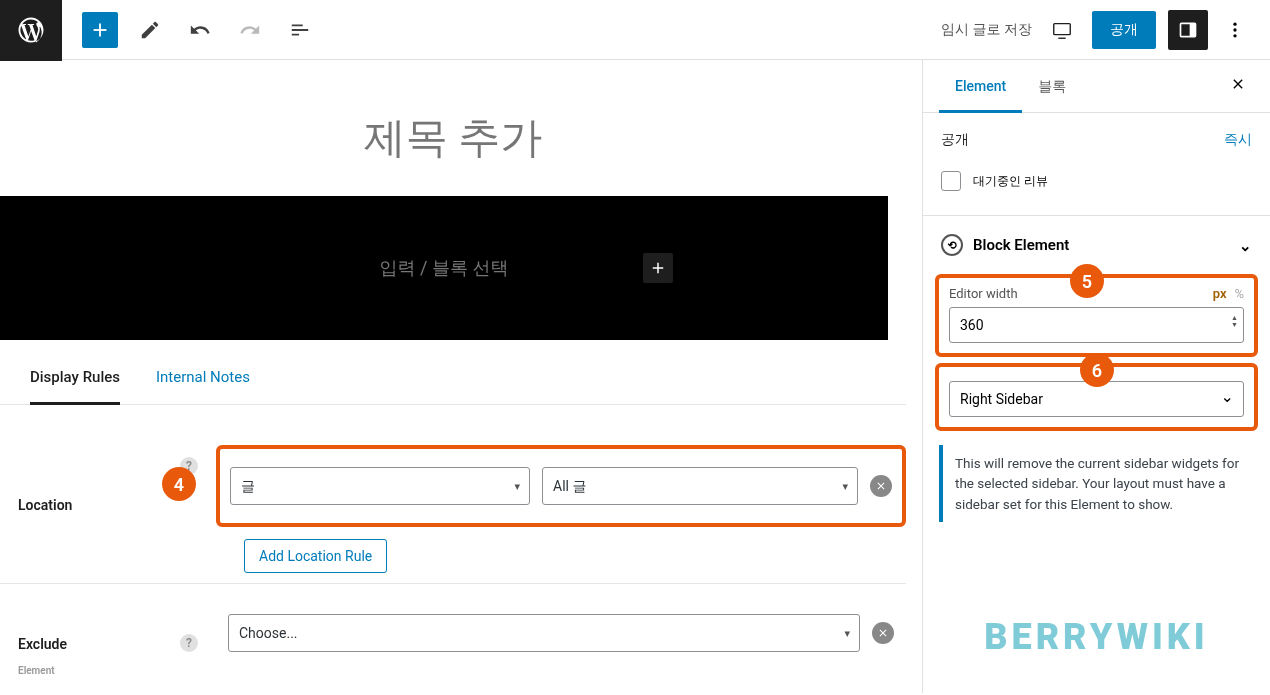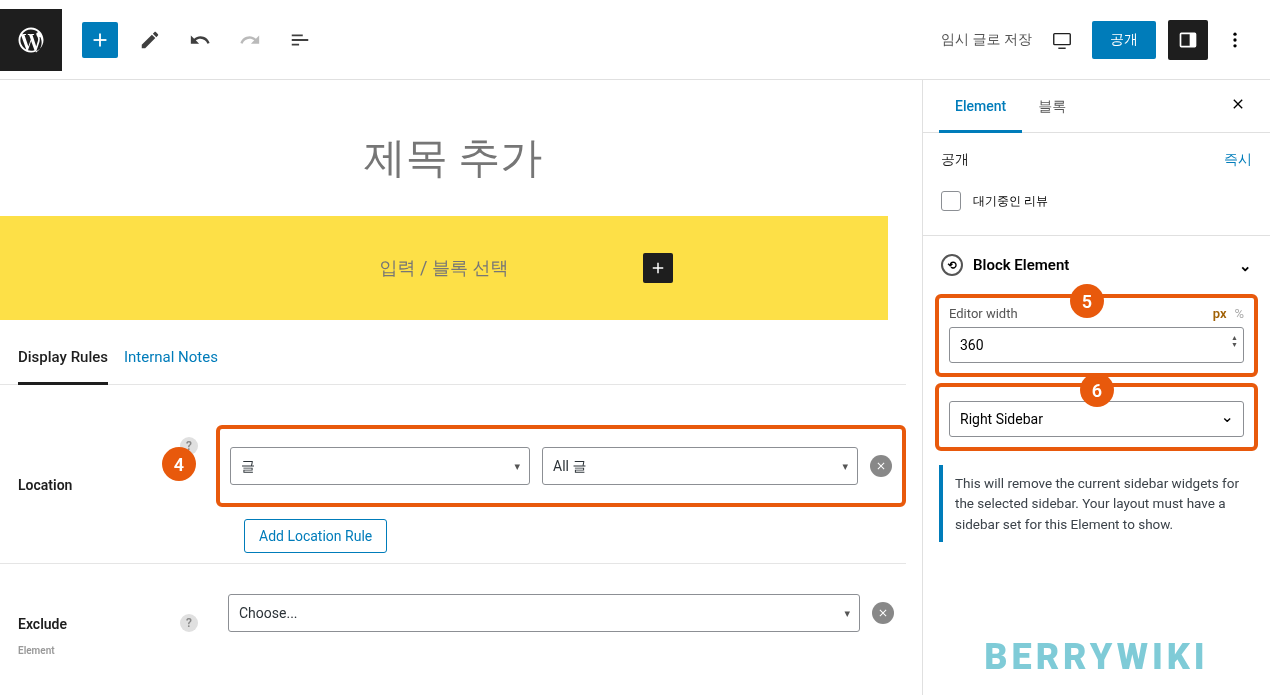--- a/index.html
+++ b/index.html
@@ -1,18 +1,18 @@
 <!DOCTYPE html>
 <html><head>
   <meta charset="utf-8">
   <style>
     * { margin: 0; padding: 0; box-sizing: border-box; font-family: -apple-system, BlinkMacSystemFont, "Segoe UI", Roboto, sans-serif; }
     body { width: 1270px; height: 695px; overflow: hidden; background: #fff; }
     
-    .topbar { height: 80px; display: flex; align-items: center; border-bottom: 1px solid #e0e0e0; }
+    .topbar { height: 60px; display: flex; align-items: center; border-bottom: 1px solid #e0e0e0; }
     .wp-logo { width: 62px; height: 62px; background: #1e1e1e; display: flex; align-items: center; justify-content: center; }
     .wp-logo svg { width: 30px; height: 30px; fill: #fff; }
     .tool-group { display: flex; align-items: center; gap: 14px; padding-left: 20px; flex: 1; }
     .add-block { width: 36px; height: 36px; background: #007cba; display: flex; align-items: center; justify-content: center; border-radius: 2px; cursor: pointer; }
     .add-block svg { width: 22px; height: 22px; fill: #fff; }
     .toolbar-btn { width: 36px; height: 36px; display: flex; align-items: center; justify-content: center; cursor: pointer; opacity: 0.85; }
     .toolbar-btn svg { width: 22px; height: 22px; fill: #1e1e1e; }
     .toolbar-btn.disabled { opacity: 0.3; }
     .right-tools { display: flex; align-items: center; gap: 12px; padding-right: 20px; }
     .save-draft { color: #555; font-size: 14px; cursor: pointer; }
@@ -24,26 +24,26 @@
     .more-btn { width: 30px; height: 36px; display: flex; align-items: center; justify-content: center; cursor: pointer; }
     
     .main { display: flex; height: calc(695px - 62px); }
     .editor-area { flex: 1; overflow-y: auto; position: relative; padding-right: 16px; }
     .editor-area::-webkit-scrollbar { width: 14px; }
     .editor-area::-webkit-scrollbar-track { background: #f0f0f0; }
     .editor-area::-webkit-scrollbar-thumb { background: #c0c0c0; border-radius: 7px; }
     
     .title-wrap { padding: 50px 0 30px 0; text-align: center; }
     .title-placeholder { font-size: 42px; color: #767676; font-weight: 400; }
-    .block-insert { background: #fde047; max-width: 888px; padding: 40px 24px; display: flex; align-items: center; justify-content: center; position: relative; }
+    .block-insert { background: #000000; max-width: 888px; padding: 60px 24px; display: flex; align-items: center; justify-content: center; position: relative; }
     .block-prompt { color: #767676; font-size: 18px; flex: 1; text-align: center; }
     .block-add { width: 30px; height: 30px; background: #1e1e1e; display: flex; align-items: center; justify-content: center; border-radius: 2px; cursor: pointer; position: absolute; right: 215px; }
     .block-add svg { width: 18px; height: 18px; fill: #fff; }
     
-    .tabs { display: flex; gap: 16px; padding: 28px 18px 0; border-bottom: 1px solid #e5e5e5; }
+    .tabs { display: flex; gap: 36px; padding: 28px 30px 0; border-bottom: 1px solid #e5e5e5; }
     .tab { padding-bottom: 16px; font-size: 15px; color: #555; cursor: pointer; }
     .tab.active { color: #1e1e1e; border-bottom: 3px solid #1e1e1e; margin-bottom: -1px; font-weight: 500; }
     .tab.inactive { color: #007cba; }
     
     .rules-body { padding-top: 30px; }
     .rule-row { display: flex; align-items: flex-start; border-top: 1px solid #e5e5e5; }
     .rule-row:first-child { border-top: none; }
     .rule-label { width: 216px; padding: 62px 18px 20px; font-weight: 600; font-size: 14px; color: #1e1e1e; position: relative; }
     .help-icon { position: absolute; right: 18px; top: 22px; width: 18px; height: 18px; border-radius: 50%; background: #e0e0e0; color: #888; font-size: 12px; display: flex; align-items: center; justify-content: center; }
     .rule-controls { flex: 1; padding: 10px 0; position: relative; }

